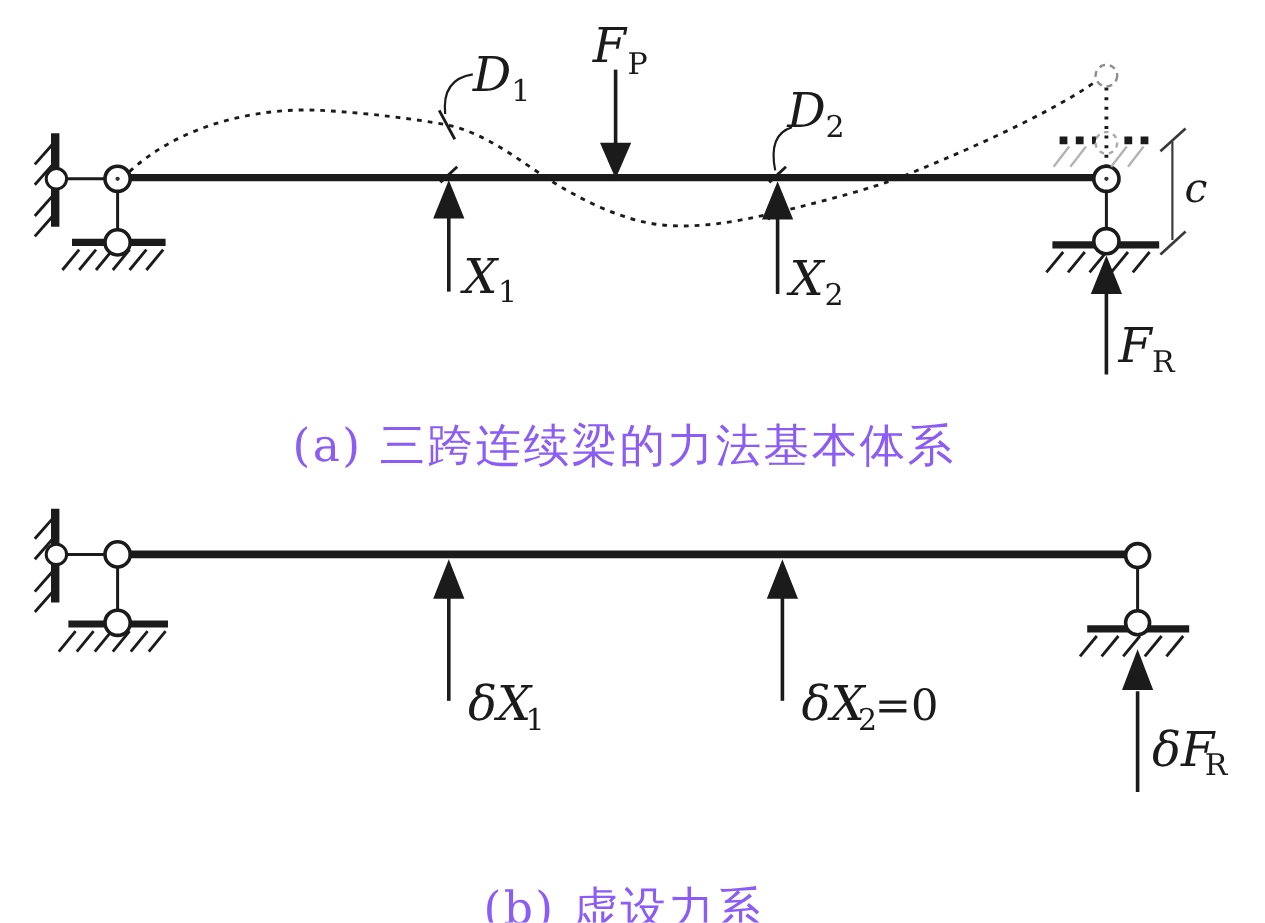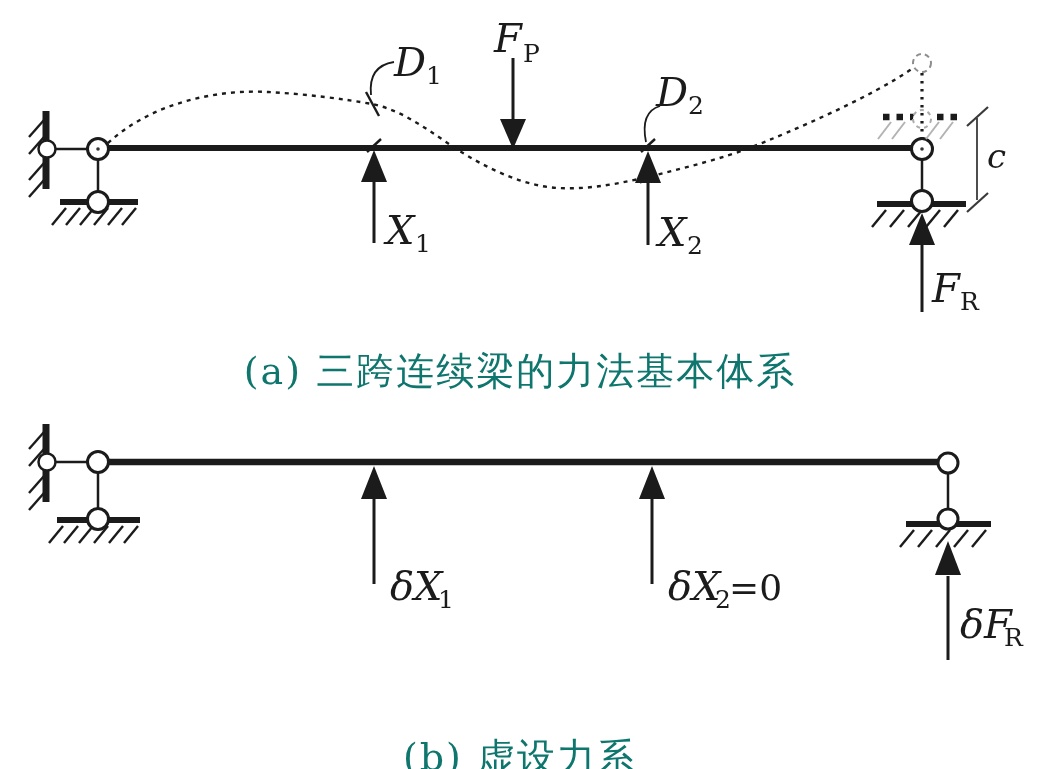--- a/index.html
+++ b/index.html
@@ -11,21 +11,21 @@
     overflow:hidden;
   }
   svg{position:absolute;left:0;top:0;}
   .caption{
     position:absolute;
     left:0;
     width:1040px;
     text-align:center;
     font-family:"DejaVu Serif", serif;
     font-size:38px;
-    color:#0f766e;
+    color:#8b5cf6;
     letter-spacing:2px;
     white-space:nowrap;
   }
   .cap-a{top:346px;}
   .cap-b{top:732px;}
   
   text{fill:#1b1b1b;}
   .m  {font-family:"DejaVu Serif",serif;font-style:italic;font-size:40px;}
   .sub{font-family:"DejaVu Serif",serif;font-style:normal;font-size:25px;}
   .sfx{font-family:"DejaVu Serif",serif;font-style:normal;font-size:36px;}

